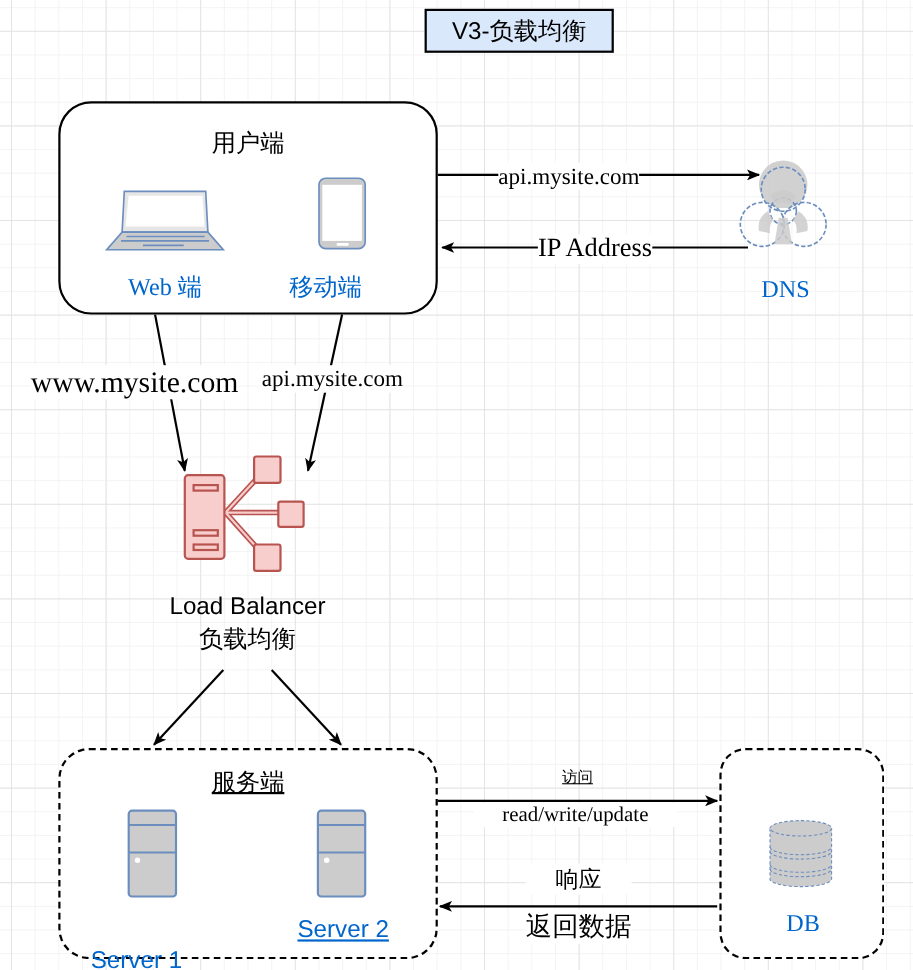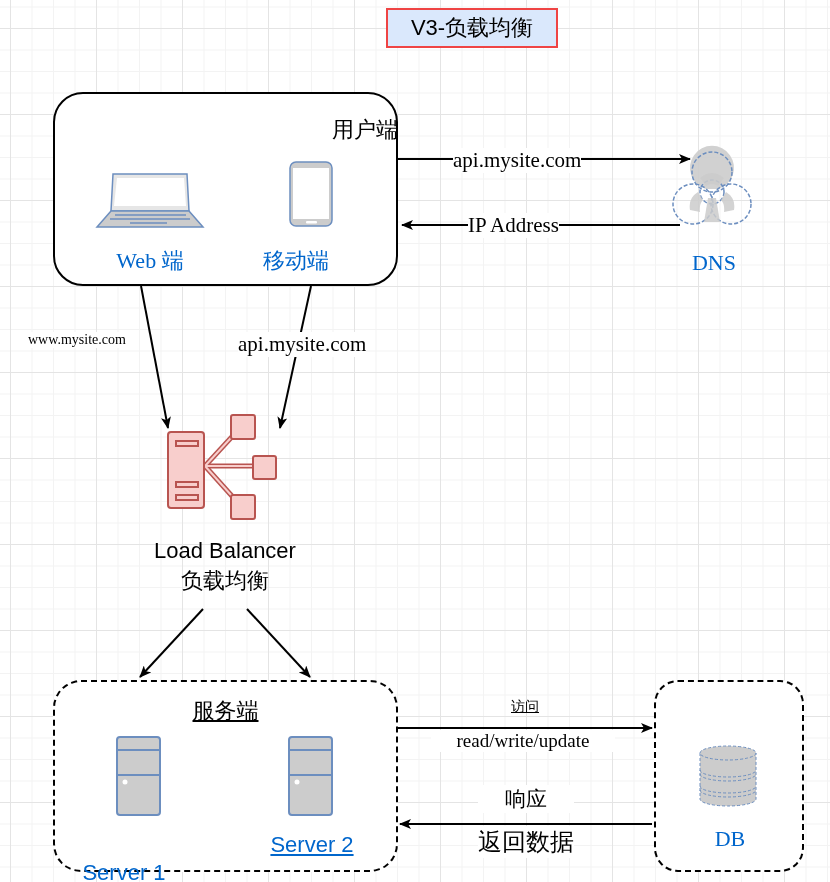--- a/index.html
+++ b/index.html
@@ -11,21 +11,21 @@
       linear-gradient(90deg, #e4e4e4 1px, transparent 1px),
       linear-gradient(#f3f3f3 1px, transparent 1px),
       linear-gradient(90deg, #f3f3f3 1px, transparent 1px);
     background-size: 86px 86px, 86px 86px, 21.5px 21.5px, 21.5px 21.5px;
     background-position: 10px 28px, 10px 28px, 10px 28px, 10px 28px;
     font-family: "Liberation Sans", "DejaVu Sans", sans-serif;
   }
   .abs { position:absolute; }
   .title-box {
     left:386px; top:8px; width:172px; height:40px;
-    background:#dae8fc; border:2px solid #ef4444; box-sizing:border-box;
+    background:#dae8fc; border:2px solid #000000; box-sizing:border-box;
     display:flex; align-items:center; justify-content:center;
     font-size:22px; color:#000;
   }
   .client-box {
     left:53px; top:92px; width:345px; height:194px;
     border:2px solid #000; border-radius:30px; background:#fff; box-sizing:border-box;
   }
   .server-box {
     left:53px; top:680px; width:345px; height:192px;
     border:2px dashed #000; border-radius:28px; background:#fff; box-sizing:border-box;
@@ -132,29 +132,29 @@
   <g fill="#cccccc" stroke="#6c8ebf" stroke-width="1" stroke-dasharray="3 2">
     <path d="M700,753 L700,799 A28,7 0 0 0 756,799 L756,753"></path>
     <ellipse cx="728" cy="753" rx="28" ry="7"></ellipse>
     <path d="M700,770 A28,7 0 0 0 756,770" fill="none"></path>
     <path d="M700,774 A28,7 0 0 0 756,774" fill="none"></path>
     <path d="M700,786 A28,7 0 0 0 756,786" fill="none"></path>
     <path d="M700,790 A28,7 0 0 0 756,790" fill="none"></path>
   </g>
 </svg>
 
-<div class="abs lbl" style="left:53px; top:115px; width:345px;text-align:right;">用户端</div>
+<div class="abs lbl" style="left:53px; top:115px; width:345px;">用户端</div>
 <div class="abs lbl blue" style="left:90px; top:246px; width:120px;">Web 端</div>
 <div class="abs lbl blue" style="left:236px; top:246px; width:120px;">移动端</div>
 
 <div class="abs lbl bgw" style="left:453px; top:148px; font-size:21px;">api.mysite.com</div>
-<div class="abs lbl bgw" style="left:468px; top:213px; font-size:21px;">IP Address</div>
+<div class="abs lbl bgw" style="left:489px; top:213px; font-size:24px;">IP Address</div>
 <div class="abs lbl blue" style="left:664px; top:250px; width:100px;">DNS</div>
 
-<div class="abs lbl bgw" style="left:28px; top:332px; font-size:14px;">www.mysite.com</div>
+<div class="abs lbl bgw" style="left:28px; top:332px; font-size:27px;">www.mysite.com</div>
 <div class="abs lbl bgw" style="left:238px; top:332px; font-size:21px;">api.mysite.com</div>
 
 <div class="abs lbl" style="left:110px; top:538px; width:230px;">Load Balancer</div>
 <div class="abs lbl" style="left:110px; top:566px; width:230px;">负载均衡</div>
 
 <div class="abs lbl" style="left:53px; top:696px; width:345px; text-decoration:underline;">服务端</div>
 <div class="abs lbl link" style="left:64px; top:832px; width:120px;margin-top:28px;">Server 1</div>
 <div class="abs lbl link" style="left:252px; top:832px; width:120px;">Server 2</div>
 
 <div class="abs lbl" style="left:430px; top:698px; width:190px; font-size:14px;text-decoration:underline;">访问</div>

